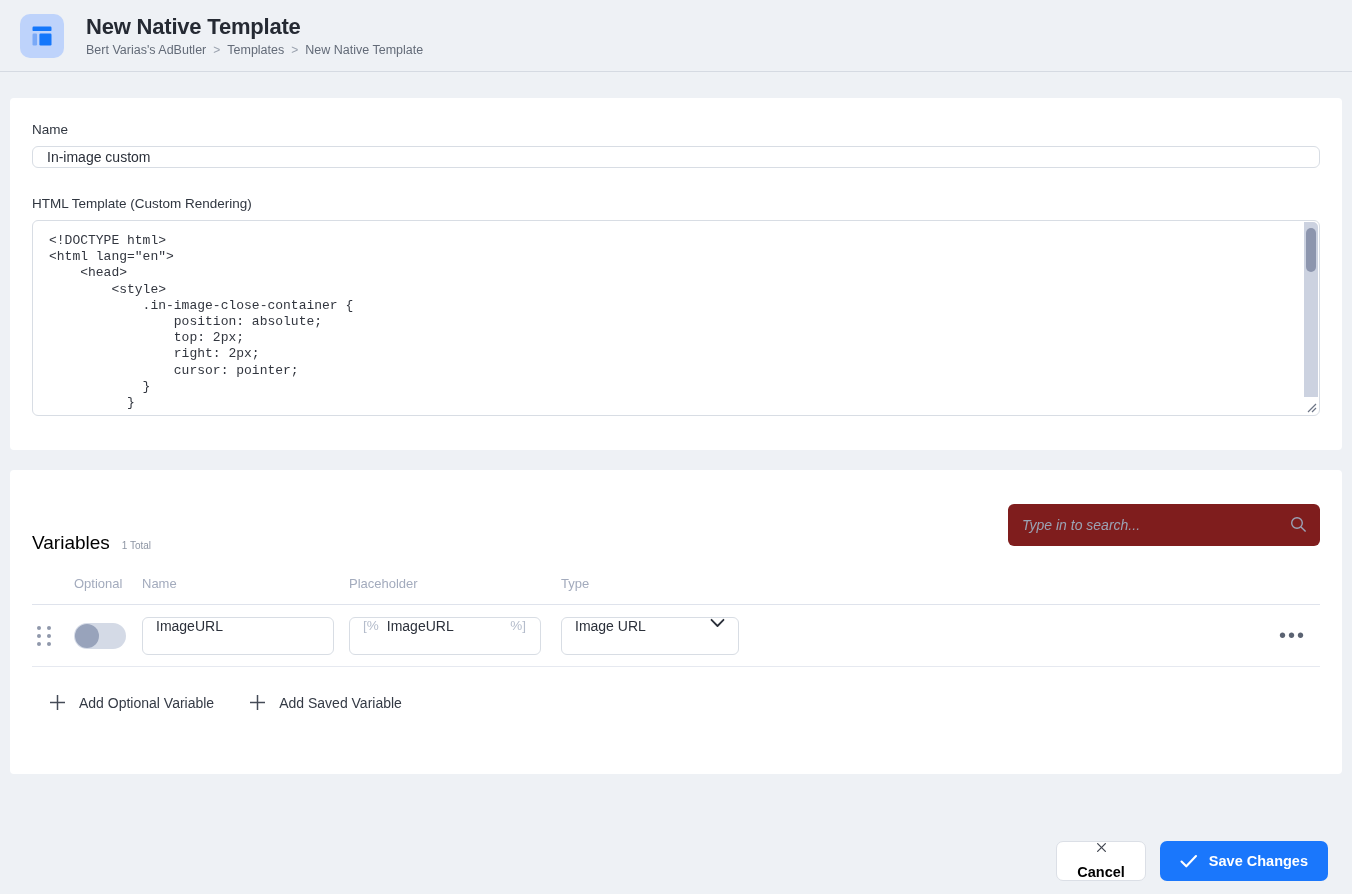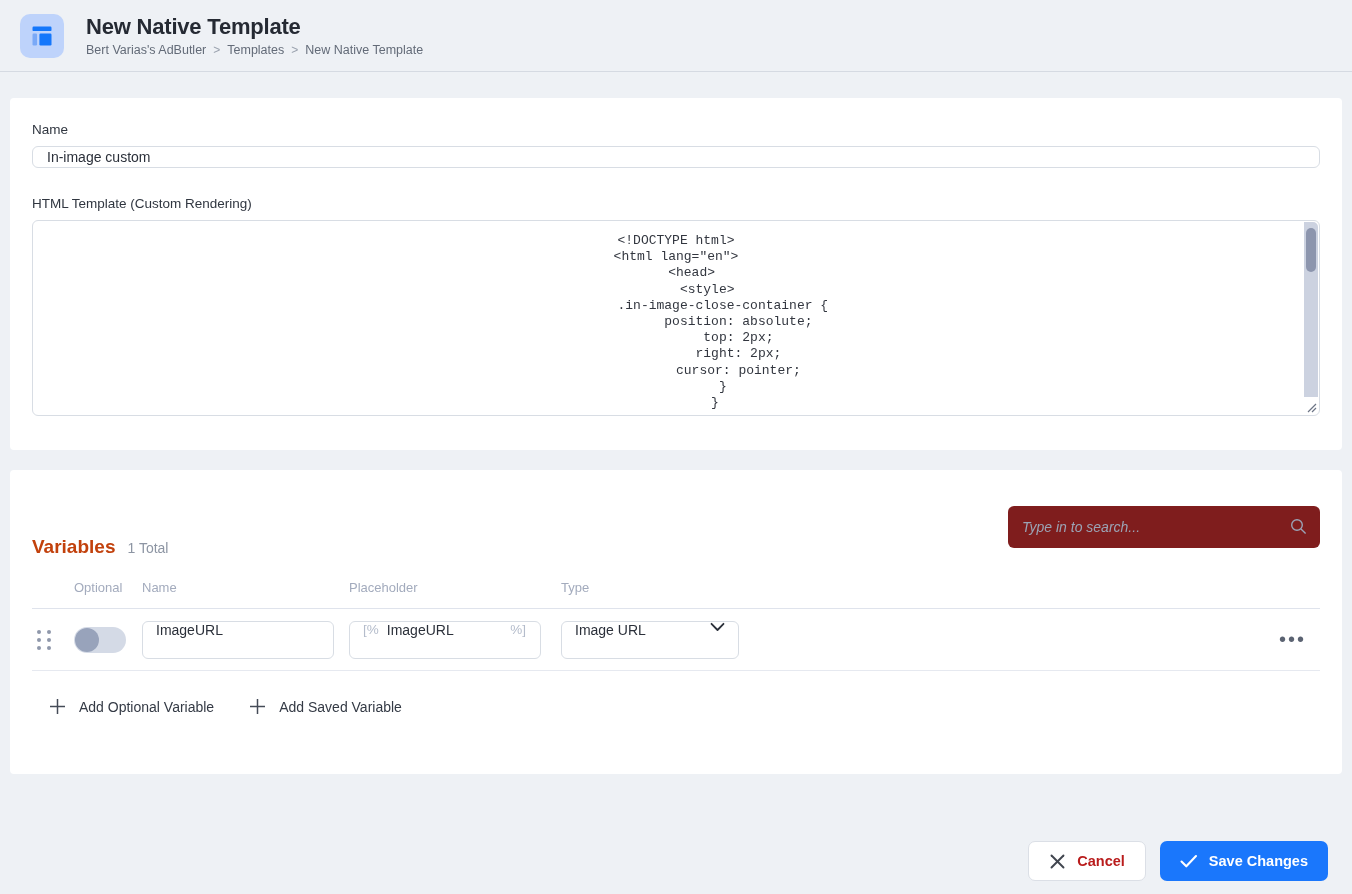--- a/index.html
+++ b/index.html
@@ -80,21 +80,20 @@
 
   .code-block-label { margin-top: 28px; }
 
   .code-wrap {
     position: relative;
     border: 1px solid #d8dde4;
     border-radius: 6px;
     height: 196px;
     background: #fff;
     overflow: hidden;
-    text-align: center;
   }
   .code-text {
     margin: 0;
     padding: 12px 16px;
     font-family: "Liberation Mono", monospace;
     font-size: 13px;
     line-height: 16.2px;
     color: #32363f;
     white-space: pre;
     height: 100%;
@@ -132,25 +131,25 @@
     align-items: center;
     justify-content: space-between;
   }
   .vars-title-row {
     display: flex;
     align-items: baseline;
     gap: 12px;
   }
   .vars-title {
     font-size: 19px;
-    font-weight: bold;
-    color: #c2410c;
+    font-weight: normal;
+    color: #000000;
   }
   .vars-count {
-    font-size: 14px;
+    font-size: 10px;
     color: #8d95a3;
     margin-top: 44px;
   }
   .search-box {
     position: relative;
     width: 312px; height: 42px;
     background: #7f1d1d;
     border-radius: 6px;
     display: flex;
     align-items: center;
@@ -272,21 +271,22 @@
     font-size: 14.5px;
     font-weight: bold;
     cursor: pointer;
     padding: 0 20px;
     border: none;
     font-family: "Liberation Sans", sans-serif;
   }
   .btn-cancel {
     background: #fff;
     border: 1px solid #dbdfe6;
-    color: #b91c1c;
+    color: #000000;
+    flex-direction: column;
   }
   .btn-save {
     background: #1a77fc;
     color: #ffffff;
   }
 </style>
 </head>
 <body>
 
 <div class="page-header">

